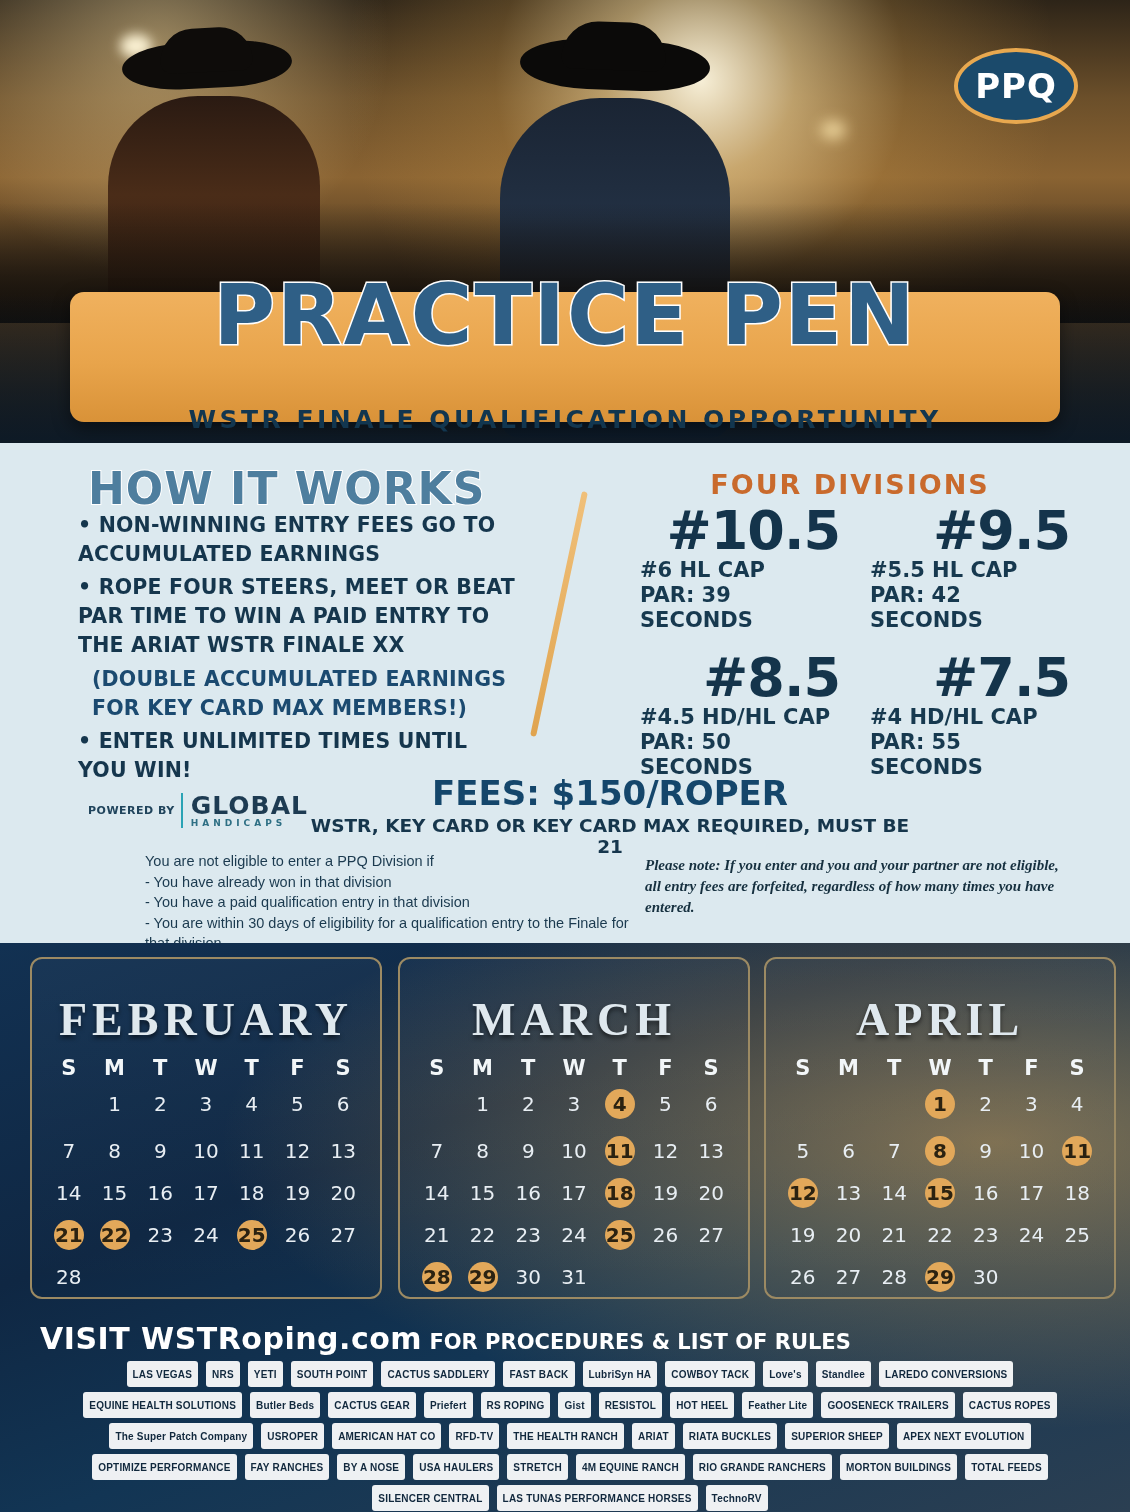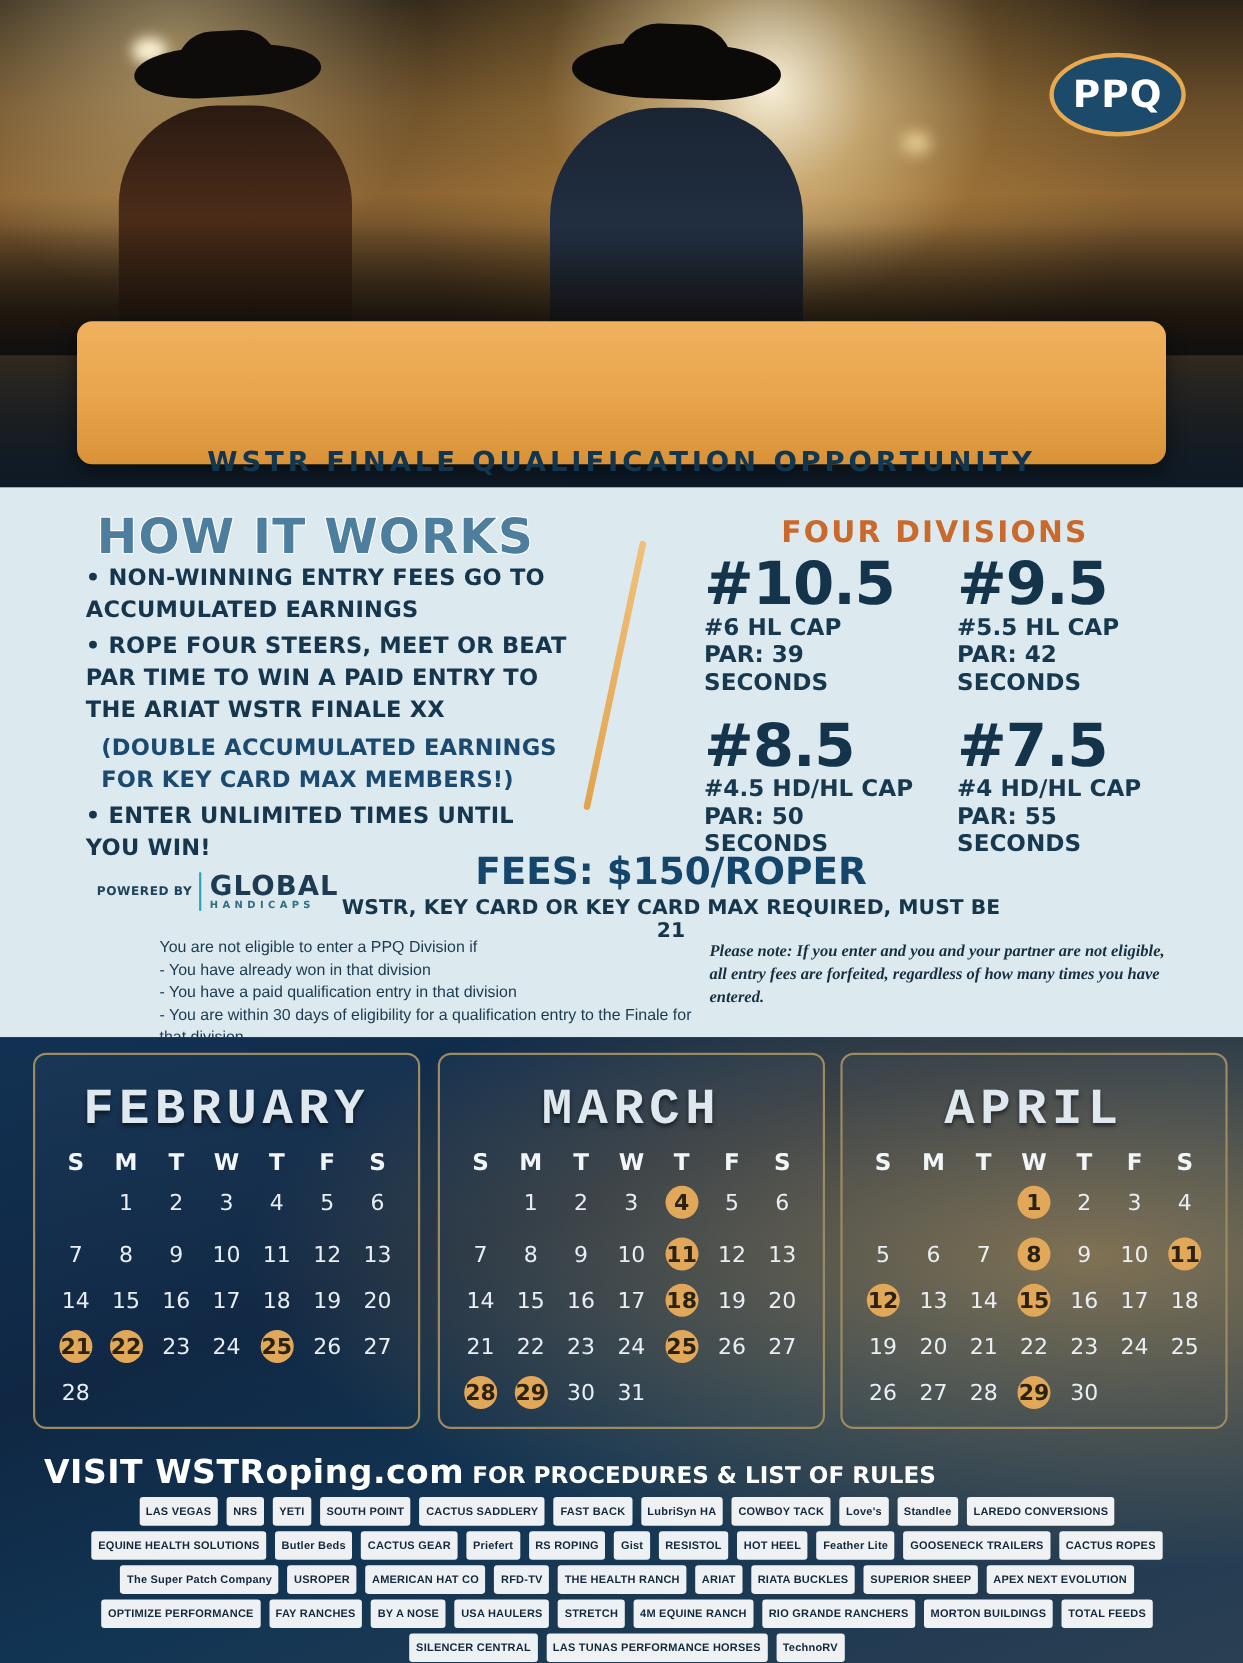--- a/index.html
+++ b/index.html
@@ -134,21 +134,21 @@
     position:absolute; left: 640px; top: 26px; width: 420px; text-align:center;
     font-family:"DejaVu Sans", sans-serif; font-weight: 800; font-size: 27px;
     letter-spacing: 2px; color:#c96a2c;
   }
   .div-grid {
     position:absolute; left: 640px; top: 60px; width: 430px;
     display:grid; grid-template-columns: 1fr 1fr; gap: 10px 30px;
   }
   .div-cell .num {
     font-family:"DejaVu Sans", sans-serif; font-weight: 800; font-size: 54px;
-    color:#14344b; line-height: 1.02; letter-spacing: -1px;
+    color:#14344b; line-height: 1.02; letter-spacing: -1px; text-align: right;
   }
   .div-cell .cap, .div-cell .par {
     font-family:"DejaVu Sans", sans-serif; font-weight: 700; font-size: 21px;
     color:#17394f; line-height: 1.2;
   }
   .div-cell { margin-bottom: 6px; }
 
   .fees {
     position:absolute; left: 330px; top: 330px; width: 560px; text-align:center;
     font-family:"DejaVu Sans", sans-serif; font-weight: 800; font-size: 34px;
@@ -200,22 +200,22 @@
   }
   .cal {
     position:absolute; top: 14px; width: 352px; height: 342px;
     border: 2px solid #9c8a63; border-radius: 12px;
     background: linear-gradient(180deg, rgba(255,255,255,0.03), rgba(255,255,255,0));
   }
   .cal-feb { left: 30px; }
   .cal-mar { left: 398px; }
   .cal-apr { left: 764px; }
   .cal h3 {
-    margin: 0; padding-top: 24px; text-align:center;
-    font-family:Liberation Mono, monospace; font-weight: 800; font-size: 46px;
+    margin: 0; padding-top: 34px; text-align:center;
+    font-family:Liberation Serif, serif; font-weight: 800; font-size: 46px;
     letter-spacing: 5px; color:#dfe8ee;
     text-shadow: 0 3px 4px rgba(0,0,0,.55);
   }
   .dow, .week {
     display:grid; grid-template-columns: repeat(7, 1fr);
     padding: 0 14px; text-align:center;
   }
   .dow {
     margin-top: 10px;
     font-family:"DejaVu Sans", sans-serif; font-weight: 800; font-size: 21px;
@@ -271,20 +271,21 @@
   <div class="rider rider2-hat"></div>
   <div class="rider rider2-crown"></div>
   <div class="rider rider2-body"></div>
 
   <div class="crowd"></div>
   <div class="hero-dark-bottom"></div>
 
   <div class="ppq-badge">PPQ</div>
 
   <div class="title-plate">
+    <div class="title-main">PRACTICE PEN</div>
     <div class="title-sub">WSTR FINALE QUALIFICATION OPPORTUNITY</div>
   </div>
 </div>
 
 <div class="info">
   <div class="how-title">HOW IT WORKS</div>
 
   <div class="how-list">
     <p>• NON-WINNING ENTRY FEES GO TO ACCUMULATED EARNINGS</p>
     <p>• ROPE FOUR STEERS, MEET OR BEAT PAR TIME TO WIN A PAID ENTRY TO THE ARIAT WSTR FINALE XX</p>

